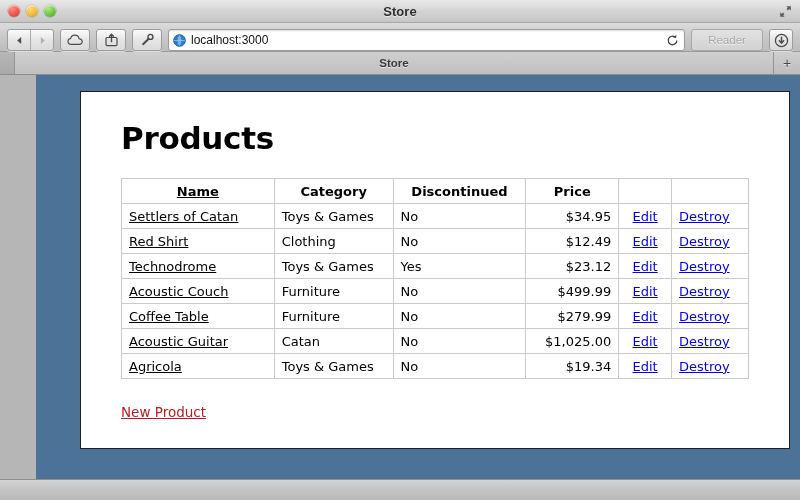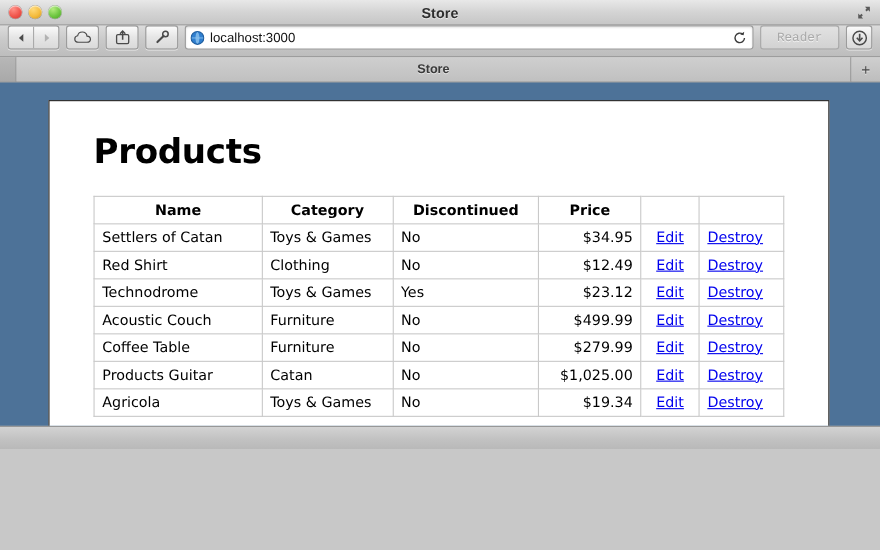--- a/index.html
+++ b/index.html
@@ -13,21 +13,21 @@
     overflow: hidden;
     font-family: "Liberation Sans", sans-serif;
     background: #c8c8c8;
   }
 
   
   .window {
     position: absolute;
     left: 0; top: 0;
     width: 800px;
-    height: 408px;
+    height: 500px;
     background: #b6b6b6;
     display: flex;
     flex-direction: column;
   }
 
   
   .titlebar {
     position: relative;
     height: 22px;
     flex: 0 0 22px;
@@ -67,21 +67,21 @@
     cursor: pointer;
   }
 
   
   .toolbar {
     height: 28px;
     flex: 0 0 28px;
     background: linear-gradient(to bottom, #dcdcdc 0%, #c9c9c9 48%, #bdbdbd 100%);
     border-bottom: 1px solid #9b9b9b;
     display: flex;
-    align-items: flex-start;
+    align-items: flex-end;
     padding: 0 7px;
     gap: 6px;
   }
   .tb-btn {
     height: 20px;
     background: linear-gradient(to bottom, #fbfbfb 0%, #e6e6e6 48%, #dadada 100%);
     border: 1px solid #9c9c9c;
     border-radius: 3px;
     box-shadow: 0 1px 0 rgba(255,255,255,.65);
     display: flex;
@@ -143,21 +143,20 @@
     padding: 0 7px;
     font-size: 11.5px;
     color: #a9a9a9;
     text-shadow: 0 1px 0 rgba(255,255,255,.7);
     background: linear-gradient(to bottom, #e2e2e2 0%, #d2d2d2 100%);
     border: 1px solid #a8a8a8;
     border-radius: 3px;
     display: flex;
     align-items: center;
     justify-content: center;
-    font-family: Liberation Mono, monospace;
   }
   .dl-btn {
     width: 22px; height: 20px;
     display: flex; align-items: center; justify-content: center;
   }
 
   
   .tabbar {
     height: 22px;
     flex: 0 0 22px;
@@ -196,20 +195,21 @@
     text-shadow: 0 1px 0 rgba(255,255,255,.55);
     cursor: pointer;
   }
 
   
   .viewport {
     flex: 1 1 auto;
     background: #4d7298;
     position: relative;
     overflow: hidden;
+    margin-left: 36px;
   }
   .page {
     position: absolute;
     left: 44px;
     top: 16px;
     width: 710px;
     height: 358px;
     background: #ffffff;
     border: 1px solid #1e1e1e;
     box-sizing: border-box;
@@ -239,21 +239,21 @@
     border: 1px solid #c9c9c9;
     padding: 3px 7px;
     height: 18px;
     vertical-align: middle;
     white-space: nowrap;
   }
   table.products th {
     font-weight: bold;
     text-align: center;
   }
-  .col-name   { width: 138px; text-align: left; }
+  .col-name   { width: 138px; text-align: left; text-decoration: underline; }
   .col-cat    { width: 104px; text-align: left; }
   .col-disc   { width: 118px; text-align: left; }
   .col-price  { width: 78px;  text-align: right; }
   .col-edit   { width: 38px;  text-align: center; }
   .col-destroy{ width: 62px;  text-align: left; }
 
   table.products thead th.col-edit,
   table.products thead th.col-destroy { border-left-color: #c9c9c9; }
 
   a.link {
@@ -423,21 +423,21 @@
               </tr>
               <tr>
                 <td class="col-name">Coffee Table</td>
                 <td class="col-cat">Furniture</td>
                 <td class="col-disc">No</td>
                 <td class="col-price">$279.99</td>
                 <td class="col-edit"><a class="link">Edit</a></td>
                 <td class="col-destroy"><a class="link">Destroy</a></td>
               </tr>
               <tr>
-                <td class="col-name">Products Guitar</td>
+                <td class="col-name">Acoustic Guitar</td>
                 <td class="col-cat">Catan</td>
                 <td class="col-disc">No</td>
                 <td class="col-price">$1,025.00</td>
                 <td class="col-edit"><a class="link">Edit</a></td>
                 <td class="col-destroy"><a class="link">Destroy</a></td>
               </tr>
               <tr>
                 <td class="col-name">Agricola</td>
                 <td class="col-cat">Toys &amp; Games</td>
                 <td class="col-disc">No</td>

